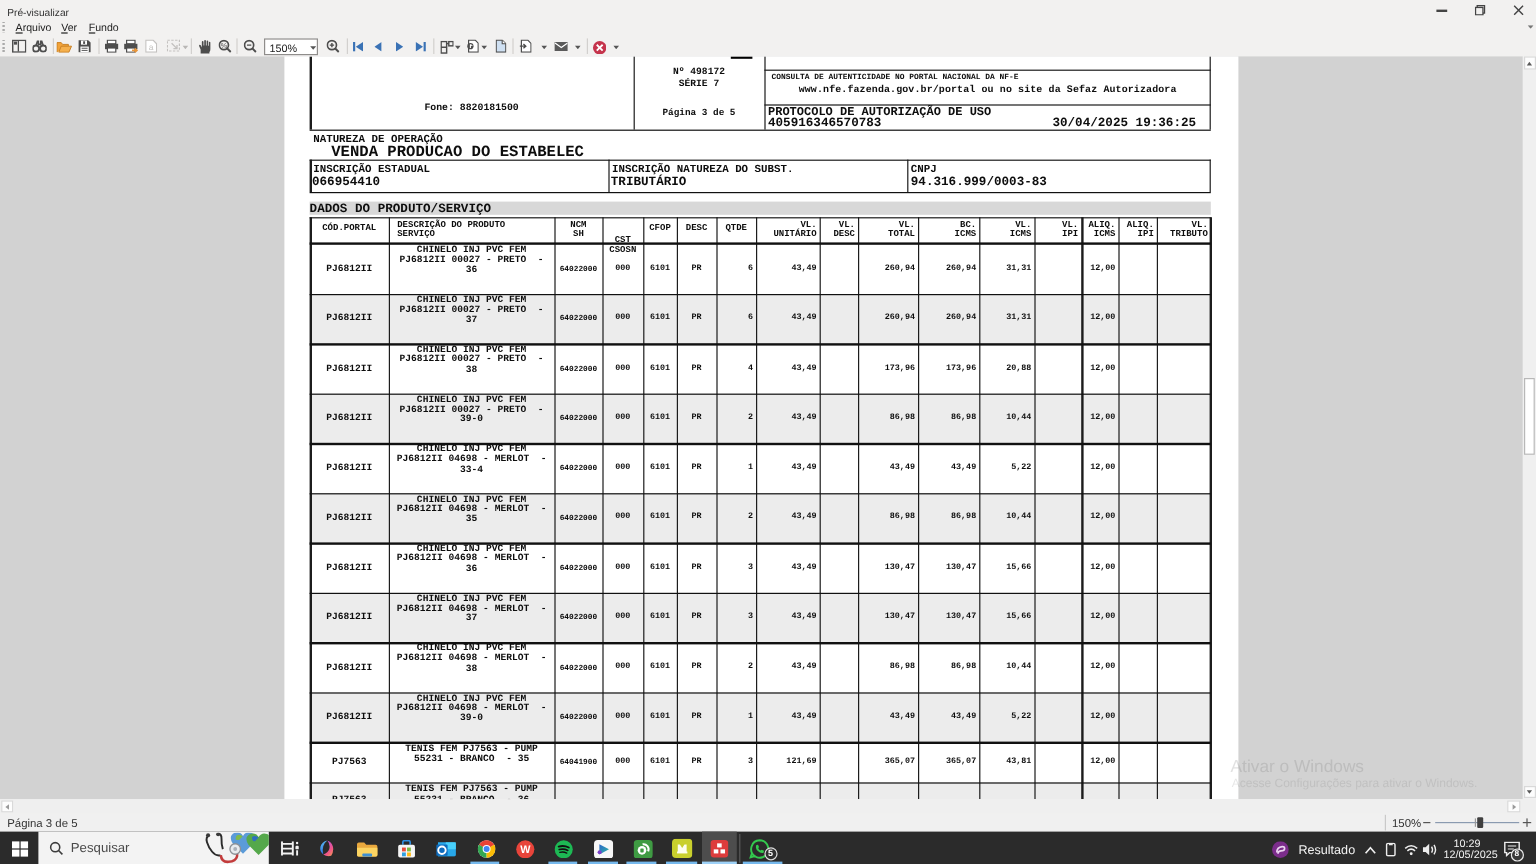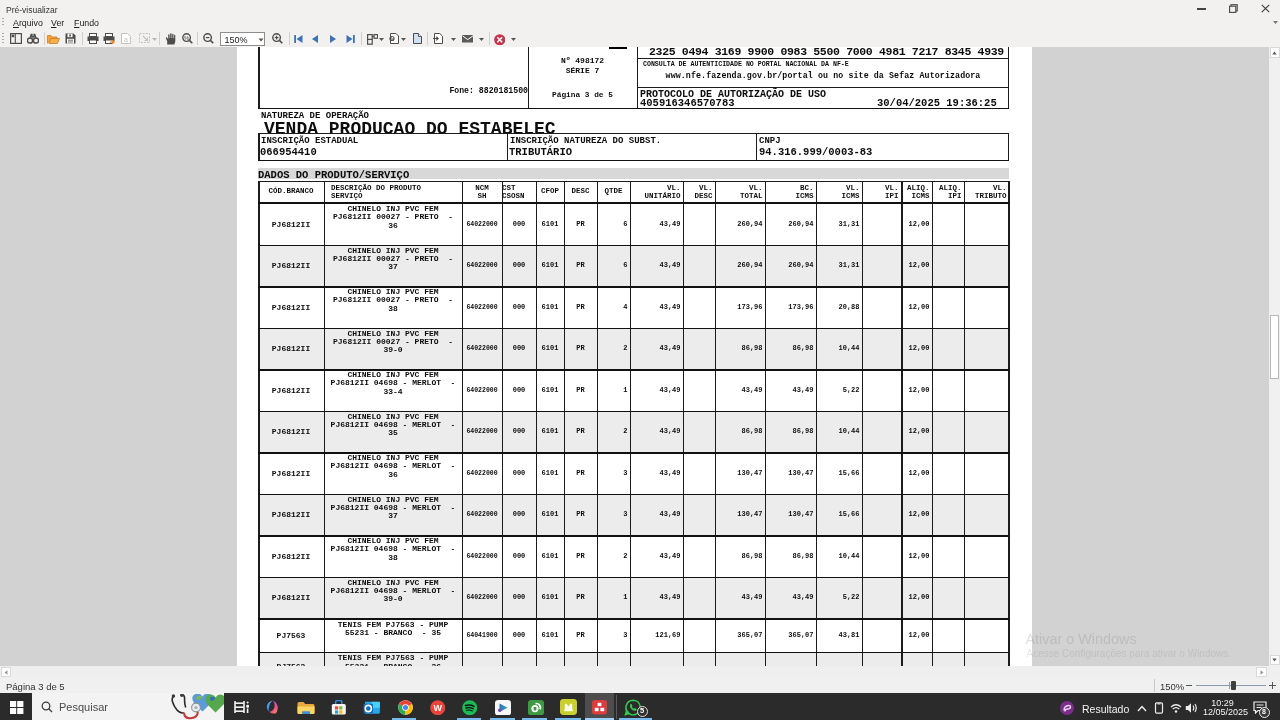--- a/index.html
+++ b/index.html
@@ -170,37 +170,36 @@
 
 <div id="inv" class="abs" style="left:258px;top:0.5px;width:751px;height:619px">
 
   <div class="abs" style="left:0;top:0;width:1.5px;height:61px;background:#1c1c1c"></div>
   <div class="abs" style="left:270px;top:0;width:1px;height:61px;background:#1c1c1c"></div>
   <div class="abs" style="left:379px;top:0;width:1px;height:61px;background:#1c1c1c"></div>
   <div class="abs" style="left:749.5px;top:0;width:1.5px;height:61px;background:#1c1c1c"></div>
 
   <div class="abs" style="left:351px;top:0;width:18px;height:1.8px;background:#000"></div>
 
-  <div class="abs m" style="left:391px;top:-2.5px;font-size:11.5px;letter-spacing:-0.33px">2325 0494 3169 9900 0983 5500 7000 4981 7217 8345 4939</div>
   <div class="abs" style="left:379px;top:10.5px;width:372px;height:1px;background:#1c1c1c"></div>
   <div class="abs m" style="left:385px;top:13.5px;font-size:6.6px">CONSULTA DE AUTENTICIDADE NO PORTAL NACIONAL DA NF-E</div>
   <div class="abs m" style="left:379px;top:24px;width:372px;text-align:center;font-size:8.3px;letter-spacing:0.1px">www.nfe.fazenda.gov.br/portal ou no site da Sefaz Autorizadora</div>
   <div class="abs" style="left:379px;top:39.5px;width:372px;height:1px;background:#1c1c1c"></div>
 
-  <div class="abs m" style="left:0;top:39px;width:270px;text-align:right;font-size:8.2px">Fone: 8820181500</div>
+  <div class="abs m" style="left:0;top:39px;width:270px;text-align:center;font-size:8.2px">Fone: 8820181500</div>
   <div class="abs m" style="left:270px;top:9.2px;width:109px;text-align:center;font-size:8px;line-height:10px">Nº 498172<br>SÉRIE 7</div>
   <div class="abs m" style="left:270px;top:44px;width:109px;text-align:center;font-size:7.8px">Página 3 de 5</div>
 
   <div class="abs m" style="left:382px;top:41.5px;font-size:10px">PROTOCOLO DE AUTORIZAÇÃO DE USO</div>
   <div class="abs m" style="left:382px;top:50px;font-size:10.5px">405916346570783</div>
   <div class="abs m" style="left:619px;top:50px;font-size:10.5px">30/04/2025 19:36:25</div>
   <div class="abs" style="left:0;top:60.5px;width:751px;height:1.5px;background:#111"></div>
 
   <div class="abs m" style="left:3px;top:63.5px;font-size:9px">NATUREZA DE OPERAÇÃO</div>
-  <div class="abs m" style="left:6px;top:72px;font-size:18px">VENDA PRODUCAO DO ESTABELEC</div>
+  <div class="abs m" style="left:18px;top:72px;font-size:13px">VENDA PRODUCAO DO ESTABELEC</div>
   <div class="abs" style="left:0;top:86px;width:751px;height:1px;background:#1c1c1c"></div>
 
   <div class="abs" style="left:0;top:86px;width:1.5px;height:27px;background:#1c1c1c"></div>
   <div class="abs" style="left:249px;top:86px;width:1px;height:27px;background:#1c1c1c"></div>
   <div class="abs" style="left:498px;top:86px;width:1px;height:27px;background:#1c1c1c"></div>
   <div class="abs" style="left:749.5px;top:86px;width:1.5px;height:27px;background:#1c1c1c"></div>
   <div class="abs m" style="left:3px;top:88.5px;font-size:9px">INSCRIÇÃO ESTADUAL</div>
   <div class="abs m" style="left:2px;top:98.5px;font-size:10.5px">066954410</div>
   <div class="abs m" style="left:252px;top:88.5px;font-size:9px">INSCRIÇÃO NATUREZA DO SUBST.</div>
   <div class="abs m" style="left:251px;top:98.5px;font-size:10.5px">TRIBUTÁRIO</div>
@@ -450,24 +449,24 @@
       <div class="abs" style="left:0;top:239.0px;width:751px;height:1.5px;background:#111"></div>
       <div class="abs" style="left:0;top:280.5px;width:751px;height:1.5px;background:#111"></div>
       <div class="abs" style="left:0;top:322.0px;width:751px;height:1.5px;background:#111"></div>
       <div class="abs" style="left:0;top:363.5px;width:751px;height:1.5px;background:#111"></div>
       <div class="abs" style="left:0;top:405.0px;width:751px;height:1.5px;background:#111"></div>
       <div class="abs" style="left:0;top:446.5px;width:751px;height:1.5px;background:#111"></div>
       <div class="abs" style="left:0;top:488.0px;width:751px;height:1.5px;background:#111"></div>
       <div class="abs" style="left:0;top:529.5px;width:751px;height:1.5px;background:#111"></div>
       <div class="abs" style="left:0;top:571.0px;width:751px;height:1.5px;background:#111"></div>
       <div class="abs" style="left:0;top:604.5px;width:751px;height:1.5px;background:#111"></div>
-  <div class="abs m" style="left:0px;top:133.5px;height:21px;width:66px;font-size:7.5px;line-height:8.5px;padding-top:3px;text-align:center;"><div style="line-height:15px">CÓD.BRANCO</div></div>
+  <div class="abs m" style="left:0px;top:133.5px;height:21px;width:66px;font-size:7.5px;line-height:8.5px;padding-top:3px;text-align:center;"><div style="line-height:15px">CÓD.PORTAL</div></div>
       <div class="abs m" style="left:66px;top:133.5px;height:21px;width:138px;font-size:7.5px;line-height:8.5px;padding-top:3px;padding-left:7px;">DESCRIÇÃO DO PRODUTO<br>SERVIÇO</div>
       <div class="abs m" style="left:204px;top:133.5px;height:21px;width:40px;font-size:7.5px;line-height:8.5px;padding-top:3px;text-align:center;">NCM<br>SH</div>
-      <div class="abs m" style="left:244px;top:133.5px;height:21px;width:34px;font-size:7.5px;line-height:8.5px;padding-top:3px;">CST<br>CSOSN</div>
+      <div class="abs m" style="left:244px;top:133.5px;height:21px;width:34px;font-size:7.5px;line-height:8.5px;padding-top:16px;text-align:center;">CST<br>CSOSN</div>
       <div class="abs m" style="left:278px;top:133.5px;height:21px;width:28px;font-size:7.5px;line-height:8.5px;padding-top:3px;text-align:center;"><div style="line-height:15px">CFOP</div></div>
       <div class="abs m" style="left:306px;top:133.5px;height:21px;width:33px;font-size:7.5px;line-height:8.5px;padding-top:3px;text-align:center;"><div style="line-height:15px">DESC</div></div>
       <div class="abs m" style="left:339px;top:133.5px;height:21px;width:33px;font-size:7.5px;line-height:8.5px;padding-top:3px;text-align:center;"><div style="line-height:15px">QTDE</div></div>
       <div class="abs m" style="left:372px;top:133.5px;height:21px;width:53px;font-size:7.5px;line-height:8.5px;padding-top:3px;text-align:right;padding-right:2.5px;width:50.5px;">VL.<br>UNITÁRIO</div>
       <div class="abs m" style="left:425px;top:133.5px;height:21px;width:32px;font-size:7.5px;line-height:8.5px;padding-top:3px;text-align:right;padding-right:2.5px;width:29.5px;">VL.<br>DESC</div>
       <div class="abs m" style="left:457px;top:133.5px;height:21px;width:50px;font-size:7.5px;line-height:8.5px;padding-top:3px;text-align:right;padding-right:2.5px;width:47.5px;">VL.<br>TOTAL</div>
       <div class="abs m" style="left:507px;top:133.5px;height:21px;width:51px;font-size:7.5px;line-height:8.5px;padding-top:3px;text-align:right;padding-right:2.5px;width:48.5px;">BC.<br>ICMS</div>
       <div class="abs m" style="left:558px;top:133.5px;height:21px;width:46px;font-size:7.5px;line-height:8.5px;padding-top:3px;text-align:right;padding-right:2.5px;width:43.5px;">VL.<br>ICMS</div>
       <div class="abs m" style="left:604px;top:133.5px;height:21px;width:39px;font-size:7.5px;line-height:8.5px;padding-top:3px;text-align:right;padding-right:2.5px;width:36.5px;">VL.<br>IPI</div>
       <div class="abs m" style="left:643px;top:133.5px;height:21px;width:31px;font-size:7.5px;line-height:8.5px;padding-top:3px;text-align:right;padding-right:2.5px;width:28.5px;">ALIQ.<br>ICMS</div>

